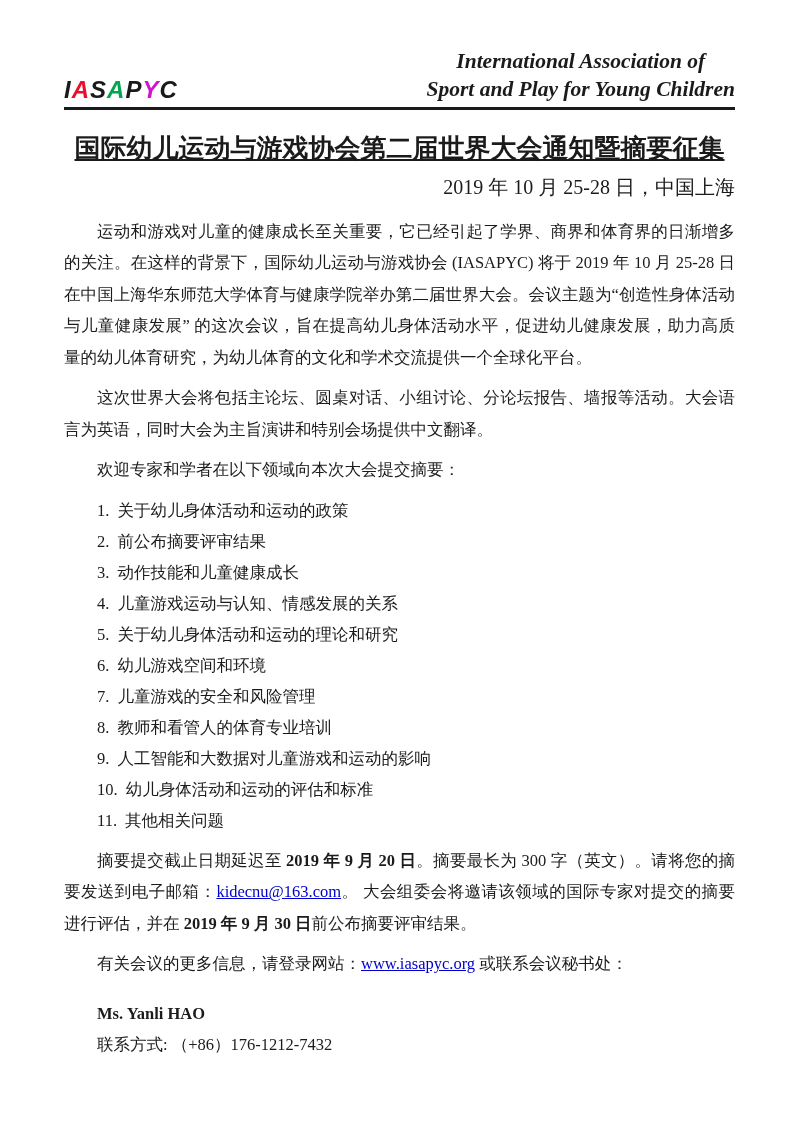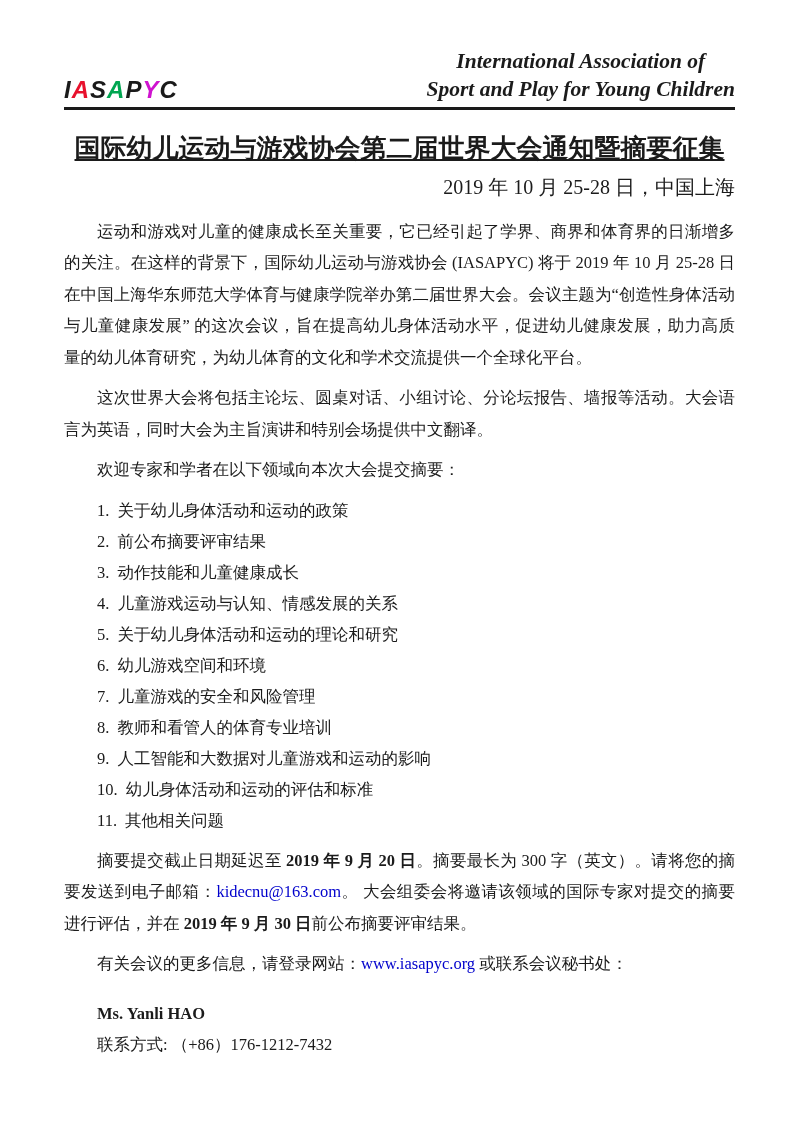--- a/index.html
+++ b/index.html
@@ -62,20 +62,21 @@
     font-size: 16.5px;
     line-height: 31.5px;
     text-align: justify;
     text-indent: 2em;
     margin: 0 0 9px 0;
   }
   .first-para { margin-top: 16px; }
   .bold { font-weight: bold; }
   .link {
     color: #0000cc;
+    text-decoration: underline;
     cursor: pointer;
   }
   
   .topics { margin: 0 0 9px 0; }
   .topic-row {
     font-size: 16.5px;
     line-height: 31px;
     padding-left: 33px;
   }
   .topic-num { margin-right: 8px; }

